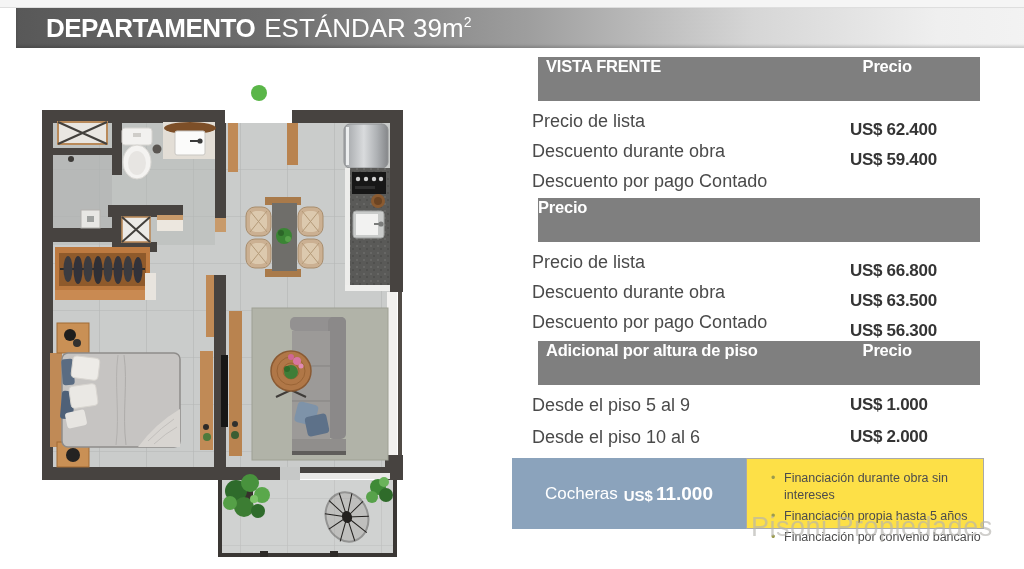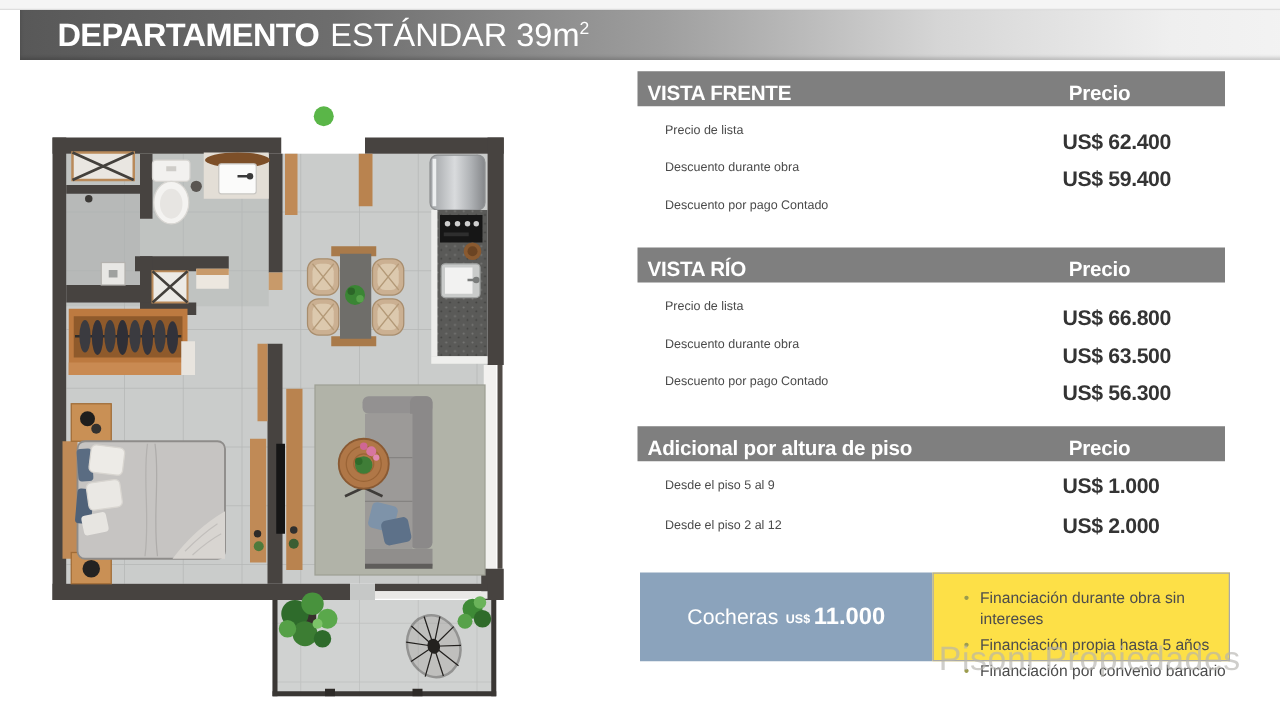--- a/index.html
+++ b/index.html
@@ -13,35 +13,35 @@
         color:#fff;display:flex;align-items:center;padding-left:30px;box-sizing:border-box;}
   .title-bar .bold{font-weight:bold;font-size:26px;letter-spacing:-.5px;}
   .title-bar .reg{font-weight:400;font-size:26px;letter-spacing:0;margin-left:9px;}
   .title-bar sup{font-size:14px;}
 
   .floorplan{position:absolute;left:40px;top:83px;width:368px;height:480px;}
 
   .panel{position:absolute;left:510px;top:0;width:470px;height:569px;}
   .tbl{position:absolute;left:0;width:470px;}
   .t1{top:57px}.t2{top:198px}.t3{top:341px}
-  .tbl-hdr{height:28px;background:var(--header-bar,#7f7f7f);display:flex;align-items:flex-end;
-        color:#fff;font-weight:bold;font-size:16.5px;letter-spacing:-.2px;}
+  .tbl-hdr{height:44px;background:var(--header-bar,#7f7f7f);display:flex;align-items:flex-start;
+        color:#fff;font-weight:bold;font-size:16.5px;letter-spacing:-.2px;margin-left:28px;}
   .tbl-hdr .hl{margin-left:8px;width:337px;}
   .tbl-hdr .hp{width:125px;}
   .rows{padding-top:5px;}
   .row{display:flex;height:30px;}
   .t3 .row{height:32px;}
-  .row .lbl{margin-left:22px;width:318px;font-size:10px;color:#4a4a4a;line-height:30px;}
+  .row .lbl{margin-left:22px;width:318px;font-size:18px;color:#4a4a4a;line-height:30px;}
   .row .prc{font-weight:bold;font-size:17px;color:#343434;line-height:30px;letter-spacing:-.3px;}
   .stagger .prc{position:relative;top:9px;text-align:right;}
 
   .boxes{position:absolute;left:0;top:458px;width:474px;height:71px;}
   .parking{position:absolute;left:2px;top:0;width:234px;height:71px;background:var(--parking-box,#8ba3bc);
         display:flex;align-items:center;justify-content:center;color:#fff;font-size:17px;text-align:right;}
-  .parking .cur{font-size:10px;font-weight:bold;margin:4px 0 0 6px;}
+  .parking .cur{font-size:15px;font-weight:bold;margin:4px 0 0 6px;}
   .parking .amt{font-size:19px;font-weight:bold;margin-left:3px;}
   .fin{position:absolute;left:236px;top:0;width:238px;height:71px;background:#fde047;
         border:1px solid #a9a9a9;box-sizing:border-box;padding:11px 0 0 22px;}
   .fin ul{list-style:none;margin:0;padding:0;}
   .fin li{position:relative;padding-left:15px;font-size:12.5px;color:#4c4c4c;line-height:17px;margin-bottom:4px;}
   .fin li::before{content:"•";position:absolute;left:2px;top:0;color:var(--bullet-olive,#9b9b4e);}
 
   .watermark{position:absolute;left:751px;top:512px;font-size:27px;letter-spacing:.5px;
         color:rgba(182,179,175,.65);white-space:nowrap;z-index:5;}
 </style>
@@ -282,21 +282,20 @@
           <span class="prc">US$ 59.400</span>
         </div>
         <div class="row">
           <span class="lbl">Descuento por pago Contado</span>
         </div>
       </div>
     </div>
 
     <div class="tbl t2 stagger">
       <div class="tbl-hdr">
-        <span class="hl">VISTA RÍO</span>
         <span class="hp">Precio</span>
       </div>
       <div class="rows">
         <div class="row">
           <span class="lbl">Precio de lista</span>
           <span class="prc">US$ 66.800</span>
         </div>
         <div class="row">
           <span class="lbl">Descuento durante obra</span>
           <span class="prc">US$ 63.500</span>
@@ -312,21 +311,21 @@
       <div class="tbl-hdr">
         <span class="hl">Adicional por altura de piso</span>
         <span class="hp">Precio</span>
       </div>
       <div class="rows">
         <div class="row">
           <span class="lbl">Desde el piso 5 al 9</span>
           <span class="prc">US$ 1.000</span>
         </div>
         <div class="row">
-          <span class="lbl">Desde el piso 2 al 12</span>
+          <span class="lbl">Desde el piso 10 al 6</span>
           <span class="prc">US$ 2.000</span>
         </div>
       </div>
     </div>
 
     <div class="boxes">
       <div class="parking">
         <span>Cocheras</span>
         <span class="cur">US$</span>
         <span class="amt">11.000</span>

